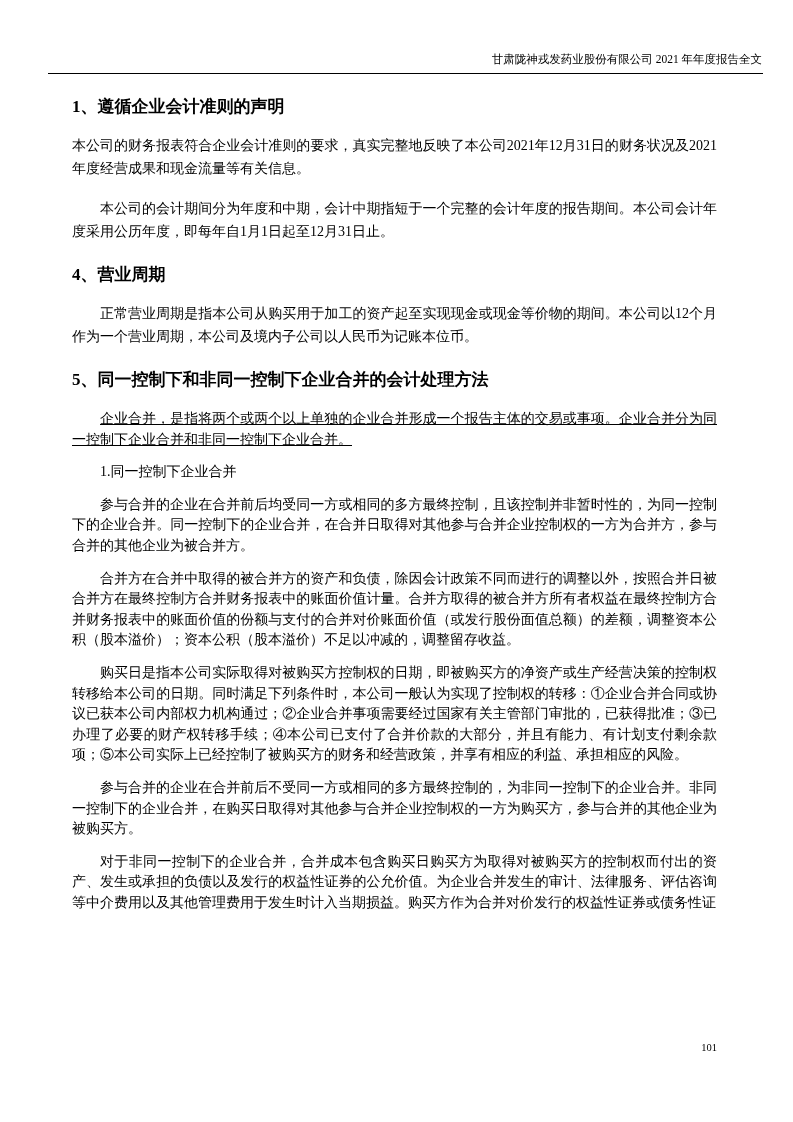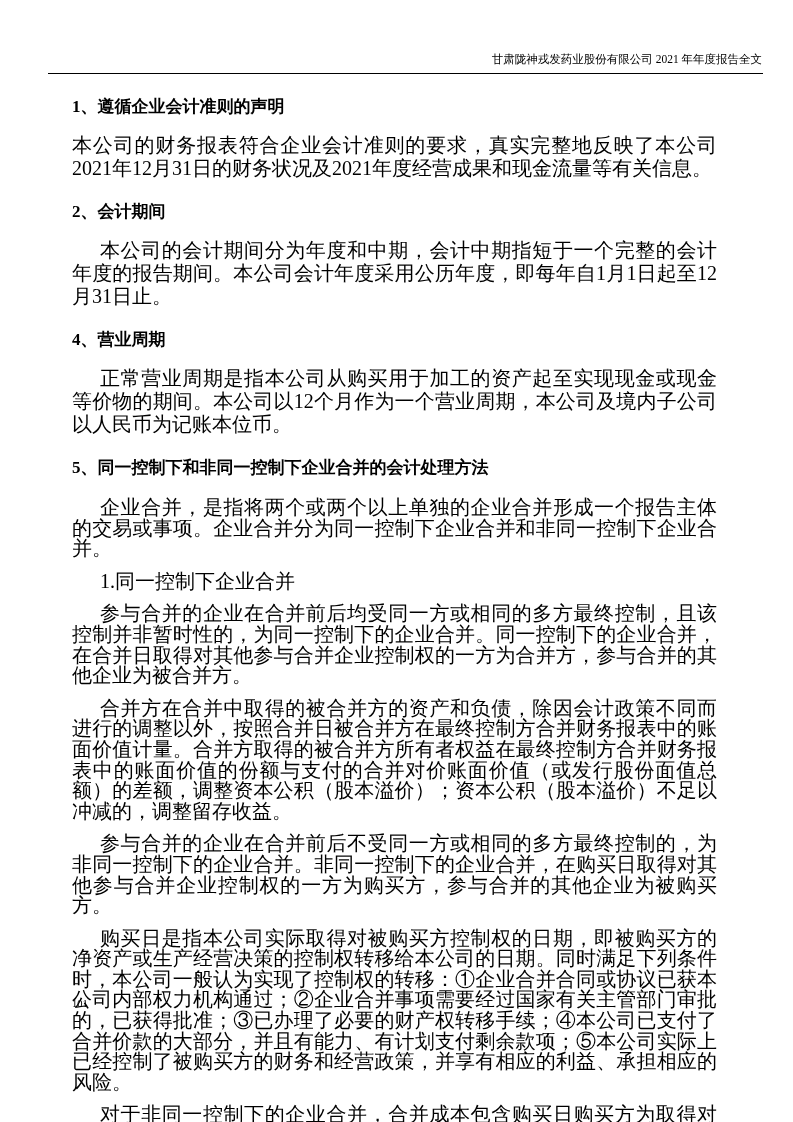--- a/index.html
+++ b/index.html
@@ -43,70 +43,70 @@
   .section { margin: 0; padding: 0; }
   .sec-heading {
     font-size: 17px;
     font-weight: 700;
     line-height: 20px;
     margin: 22px 0 0 0;
     text-align: left;
   }
   .section:nth-child(5) .sec-heading { margin-top: 38px; margin-left: 16px; }
   .para {
-    font-size: 20px;
+    font-size: 14px;
     line-height: 23px;
     margin: 17px 0 0 0;
   }
   .para.indent { text-indent: 28px; }
   
   .section.tight .para {
     line-height: 20.6px;
     margin-top: 12px;
   }
-  .section.tight .para:nth-of-type(1) { margin-top: 19px; }
+  .section.tight .para:nth-of-type(1) { margin-top: 19px; text-decoration: underline; }
   .footer {
     position: absolute;
-    top: 993px;
+    top: 1037px;
     left: 72px;
     width: 645px;
+    text-align: right;
   }
   .page-number {
     font-size: 10.5px;
     line-height: 13px;
   }
 </style>
 </head>
 <body>
 
 <div class="page">
   <div class="header-title">甘肃陇神戎发药业股份有限公司 2021 年年度报告全文</div>
   <div class="header-rule"></div>
 
   <main class="content" id="content">
       <section class="section">
         <h2 class="sec-heading">1、遵循企业会计准则的声明</h2>
         <p class="para">本公司的财务报表符合企业会计准则的要求，真实完整地反映了本公司2021年12月31日的财务状况及2021年度经营成果和现金流量等有关信息。</p>
       </section>
       <section class="section">
-        <h2 class="sec-heading">2、会计期间</h2>
         <p class="para indent">本公司的会计期间分为年度和中期，会计中期指短于一个完整的会计年度的报告期间。本公司会计年度采用公历年度，即每年自1月1日起至12月31日止。</p>
       </section>
       <section class="section">
         <h2 class="sec-heading">4、营业周期</h2>
         <p class="para indent">正常营业周期是指本公司从购买用于加工的资产起至实现现金或现金等价物的期间。本公司以12个月作为一个营业周期，本公司及境内子公司以人民币为记账本位币。</p>
       </section>
       <section class="section tight">
         <h2 class="sec-heading">5、同一控制下和非同一控制下企业合并的会计处理方法</h2>
         <p class="para indent">企业合并，是指将两个或两个以上单独的企业合并形成一个报告主体的交易或事项。企业合并分为同一控制下企业合并和非同一控制下企业合并。</p>
         <p class="para indent">1.同一控制下企业合并</p>
         <p class="para indent">参与合并的企业在合并前后均受同一方或相同的多方最终控制，且该控制并非暂时性的，为同一控制下的企业合并。同一控制下的企业合并，在合并日取得对其他参与合并企业控制权的一方为合并方，参与合并的其他企业为被合并方。</p>
         <p class="para indent">合并方在合并中取得的被合并方的资产和负债，除因会计政策不同而进行的调整以外，按照合并日被合并方在最终控制方合并财务报表中的账面价值计量。合并方取得的被合并方所有者权益在最终控制方合并财务报表中的账面价值的份额与支付的合并对价账面价值（或发行股份面值总额）的差额，调整资本公积（股本溢价）；资本公积（股本溢价）不足以冲减的，调整留存收益。</p>
+        <p class="para indent">购买日是指本公司实际取得对被购买方控制权的日期，即被购买方的净资产或生产经营决策的控制权转移给本公司的日期。同时满足下列条件时，本公司一般认为实现了控制权的转移：①企业合并合同或协议已获本公司内部权力机构通过；②企业合并事项需要经过国家有关主管部门审批的，已获得批准；③已办理了必要的财产权转移手续；④本公司已支付了合并价款的大部分，并且有能力、有计划支付剩余款项；⑤本公司实际上已经控制了被购买方的财务和经营政策，并享有相应的利益、承担相应的风险。</p>
         <p class="para indent">参与合并的企业在合并前后不受同一方或相同的多方最终控制的，为非同一控制下的企业合并。非同一控制下的企业合并，在购买日取得对其他参与合并企业控制权的一方为购买方，参与合并的其他企业为被购买方。</p>
-        <p class="para indent">购买日是指本公司实际取得对被购买方控制权的日期，即被购买方的净资产或生产经营决策的控制权转移给本公司的日期。同时满足下列条件时，本公司一般认为实现了控制权的转移：①企业合并合同或协议已获本公司内部权力机构通过；②企业合并事项需要经过国家有关主管部门审批的，已获得批准；③已办理了必要的财产权转移手续；④本公司已支付了合并价款的大部分，并且有能力、有计划支付剩余款项；⑤本公司实际上已经控制了被购买方的财务和经营政策，并享有相应的利益、承担相应的风险。</p>
         <p class="para indent">对于非同一控制下的企业合并，合并成本包含购买日购买方为取得对被购买方的控制权而付出的资产、发生或承担的负债以及发行的权益性证券的公允价值。为企业合并发生的审计、法律服务、评估咨询等中介费用以及其他管理费用于发生时计入当期损益。购买方作为合并对价发行的权益性证券或债务性证</p>
       </section>
     </main>
 
   <div class="footer">
     <span class="page-number">101</span>
   </div>
 </div>
 
 </body></html>

